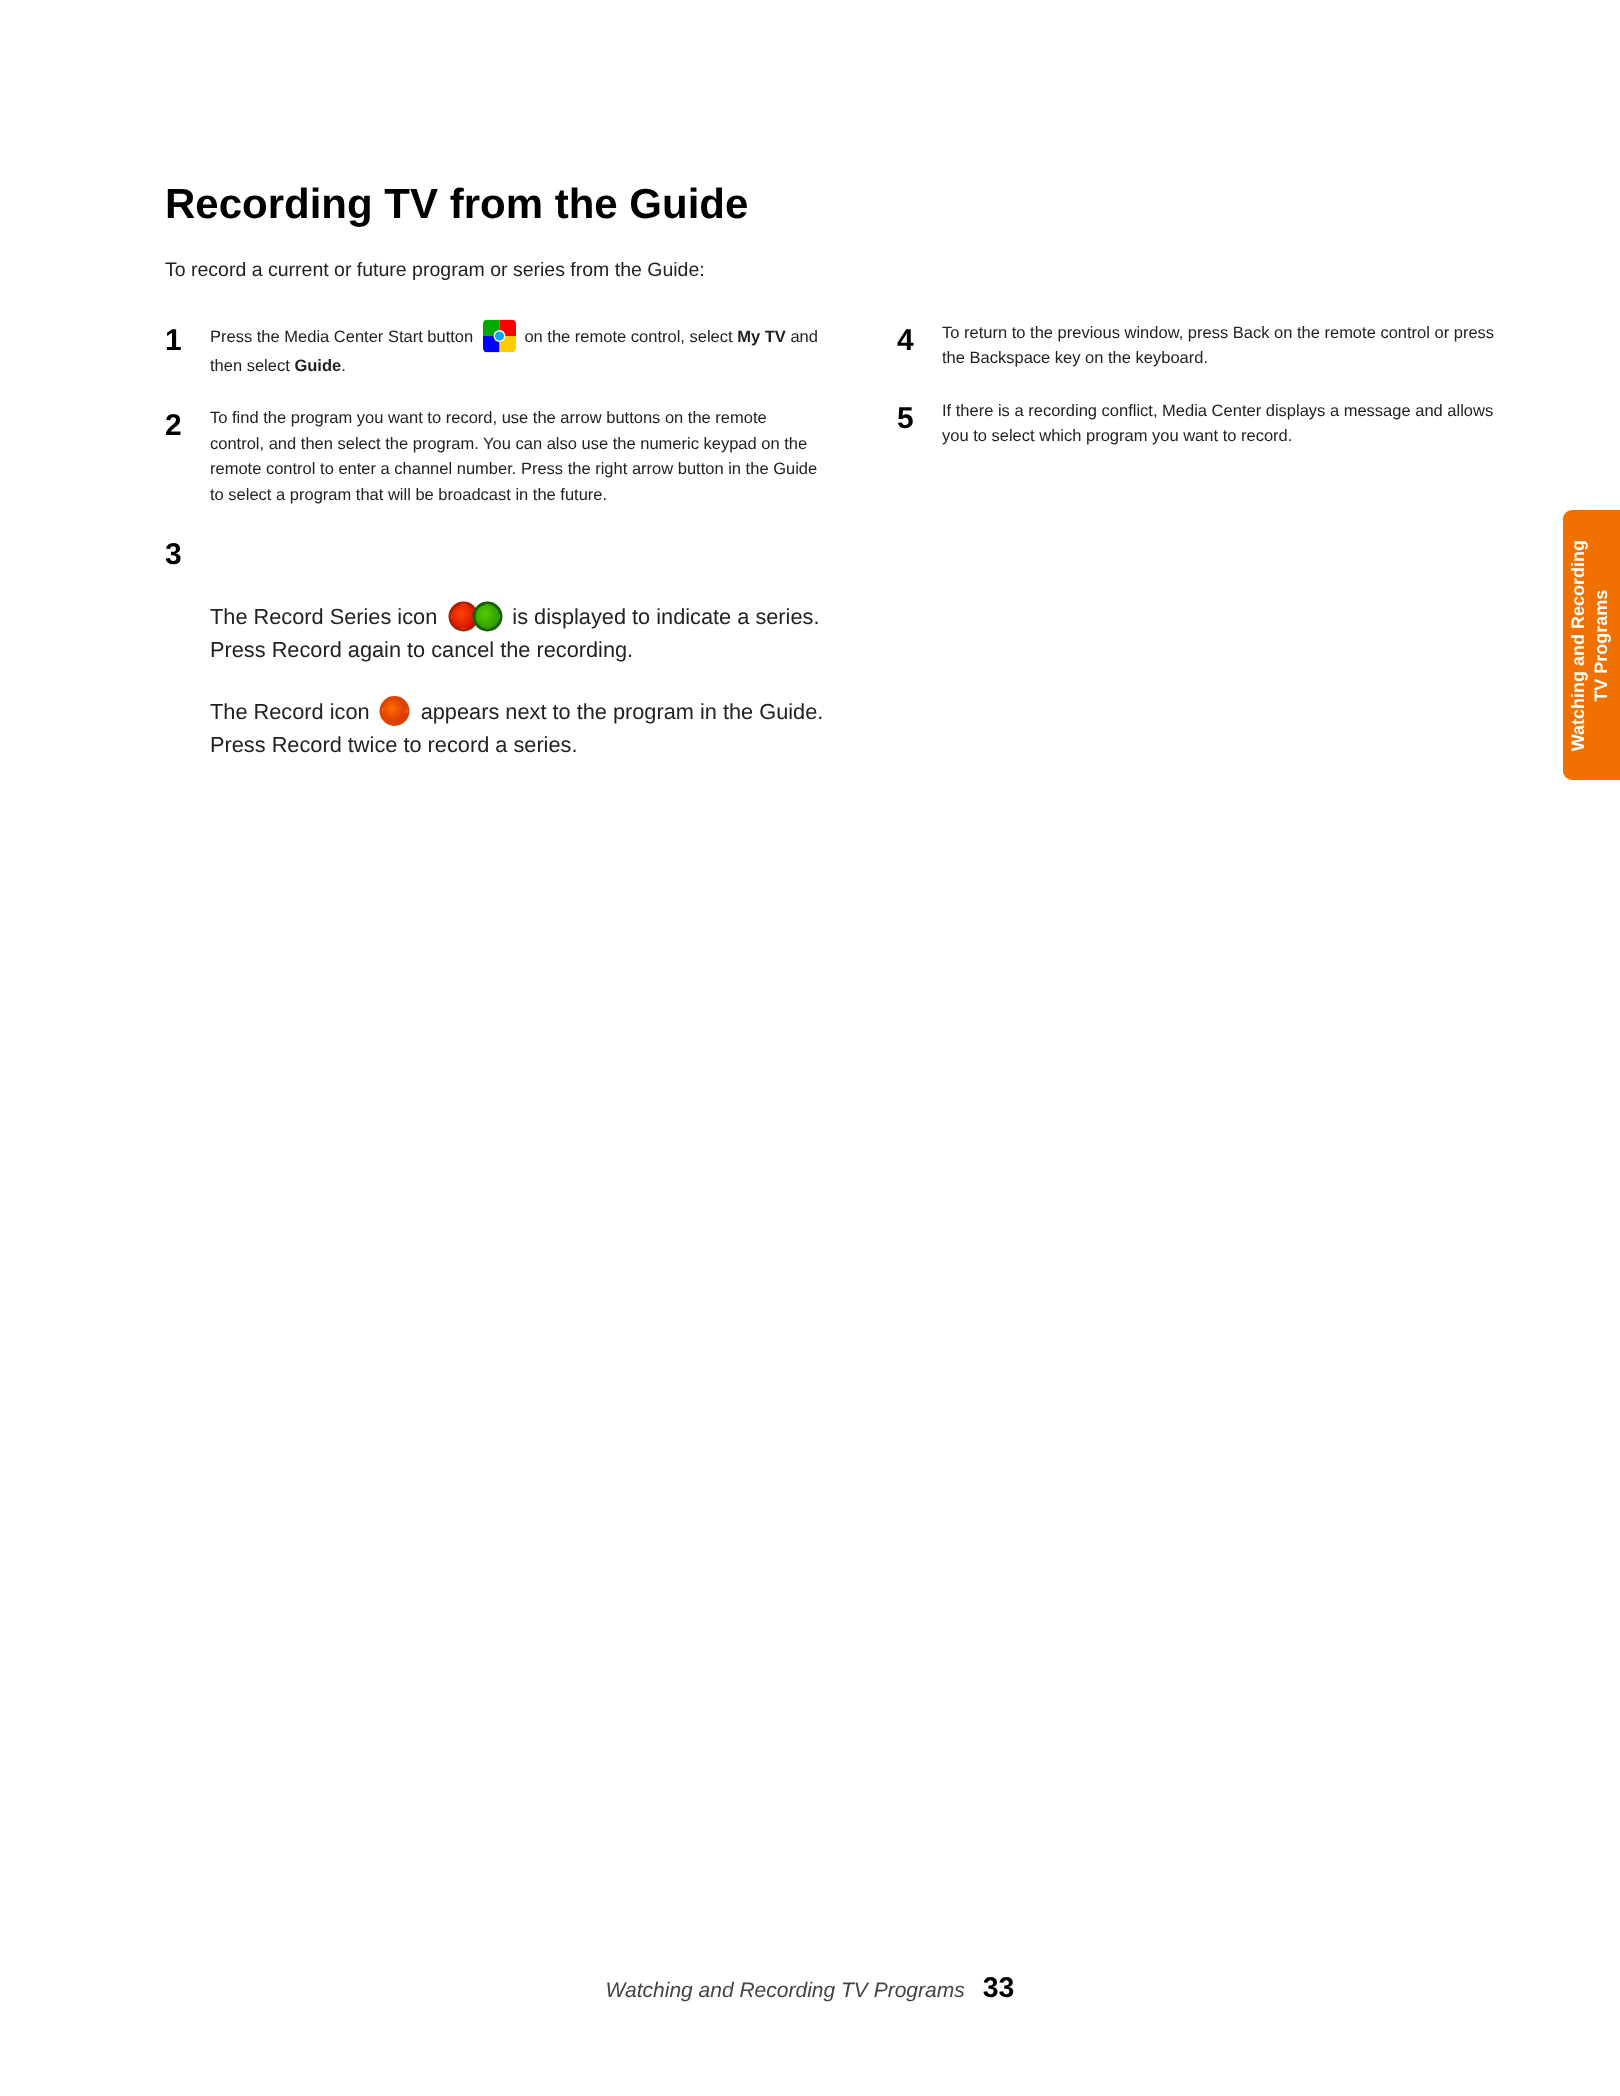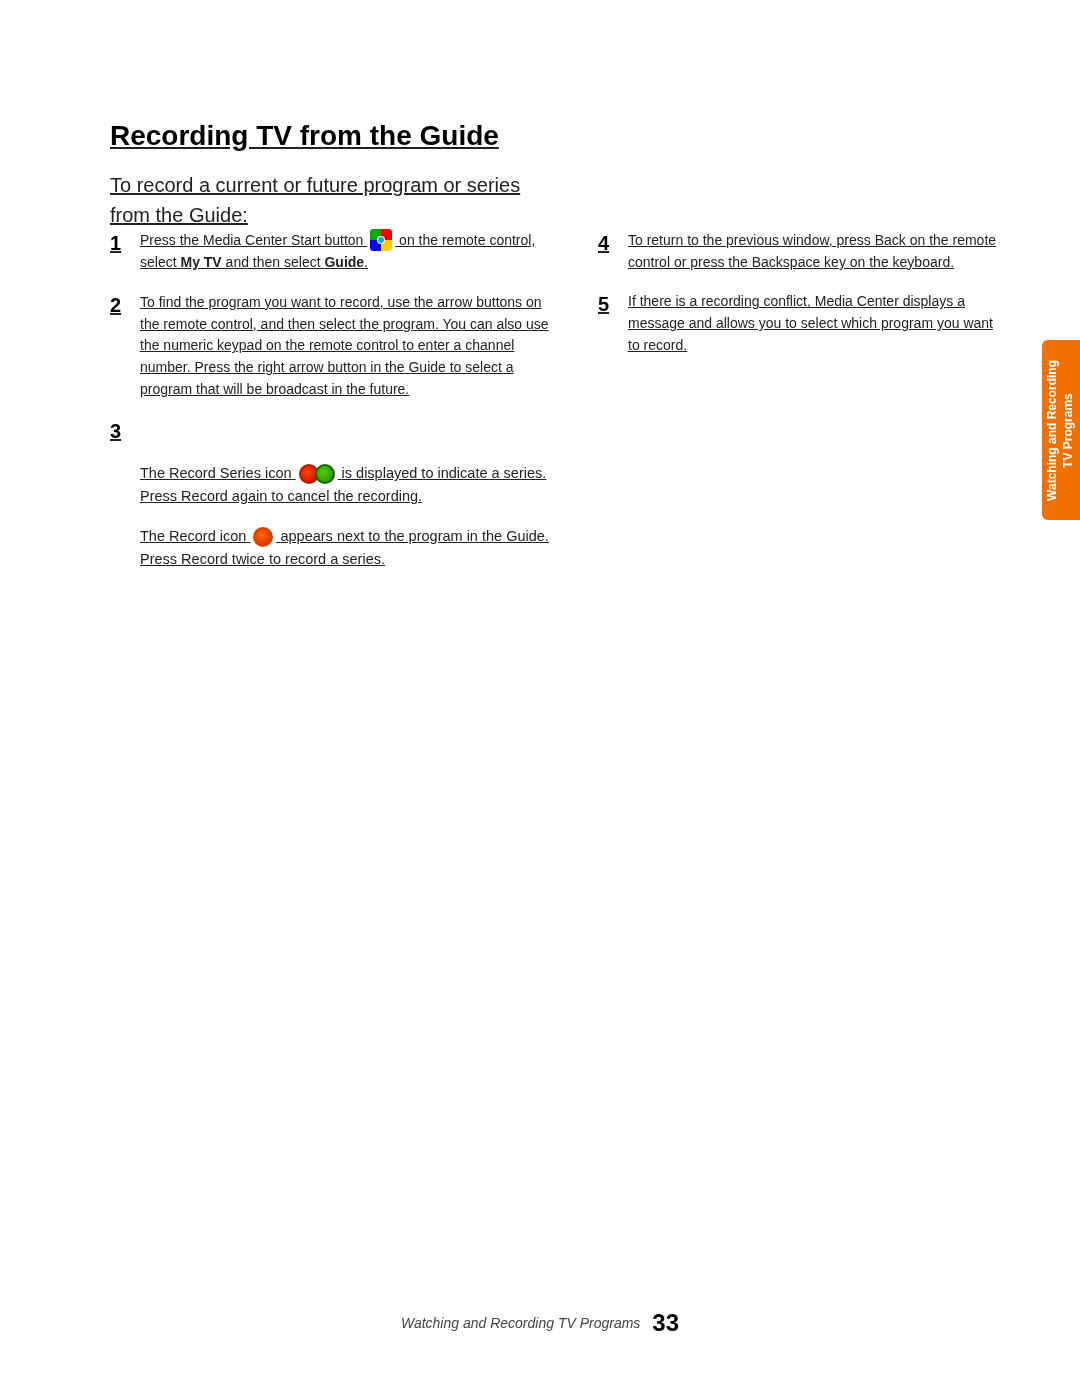--- a/index.html
+++ b/index.html
@@ -17,34 +17,34 @@
       color: #222222;
       position: relative;
       overflow: hidden;
     }
 
     .page-container {
       width: 1080px;
       height: 1397px;
       position: relative;
       padding: 120px 80px 80px 110px;
-      text-decoration: underline;
     }
 
     .page-title {
       font-size: 28px;
       font-weight: bold;
       color: #000000;
       margin-bottom: 18px;
       font-family: Arial, Helvetica, sans-serif;
     }
 
     .intro-text {
-      font-size: 20px;
+      font-size: 13px;
       color: #222;
+      margin-bottom: 24px;
       line-height: 1.5;
       max-width: 440px;
     }
 
     .content-columns {
       display: flex;
       gap: 48px;
     }
 
     .left-column {
@@ -66,21 +66,21 @@
     .step-number {
       font-size: 20px;
       font-weight: bold;
       color: #000;
       min-width: 22px;
       line-height: 1.3;
       flex-shrink: 0;
     }
 
     .step-text {
-      font-size: 14px;
+      font-size: 11px;
       color: #222;
       line-height: 1.55;
     }
 
     .step-text b {
       font-weight: bold;
     }
 
     .note-block {
       margin-left: 30px;
@@ -190,21 +190,21 @@
       gap: 12px;
     }
 
     .footer-text {
       font-style: italic;
       font-size: 14px;
       color: #444;
     }
 
     .footer-page-number {
-      font-size: 24px;
+      font-size: 19px;
       font-weight: bold;
       color: #000;
     }
   </style>
 </head>
 <body>
 
 <div class="page-container">
 
   <h1 class="page-title">Recording TV from the Guide</h1>

